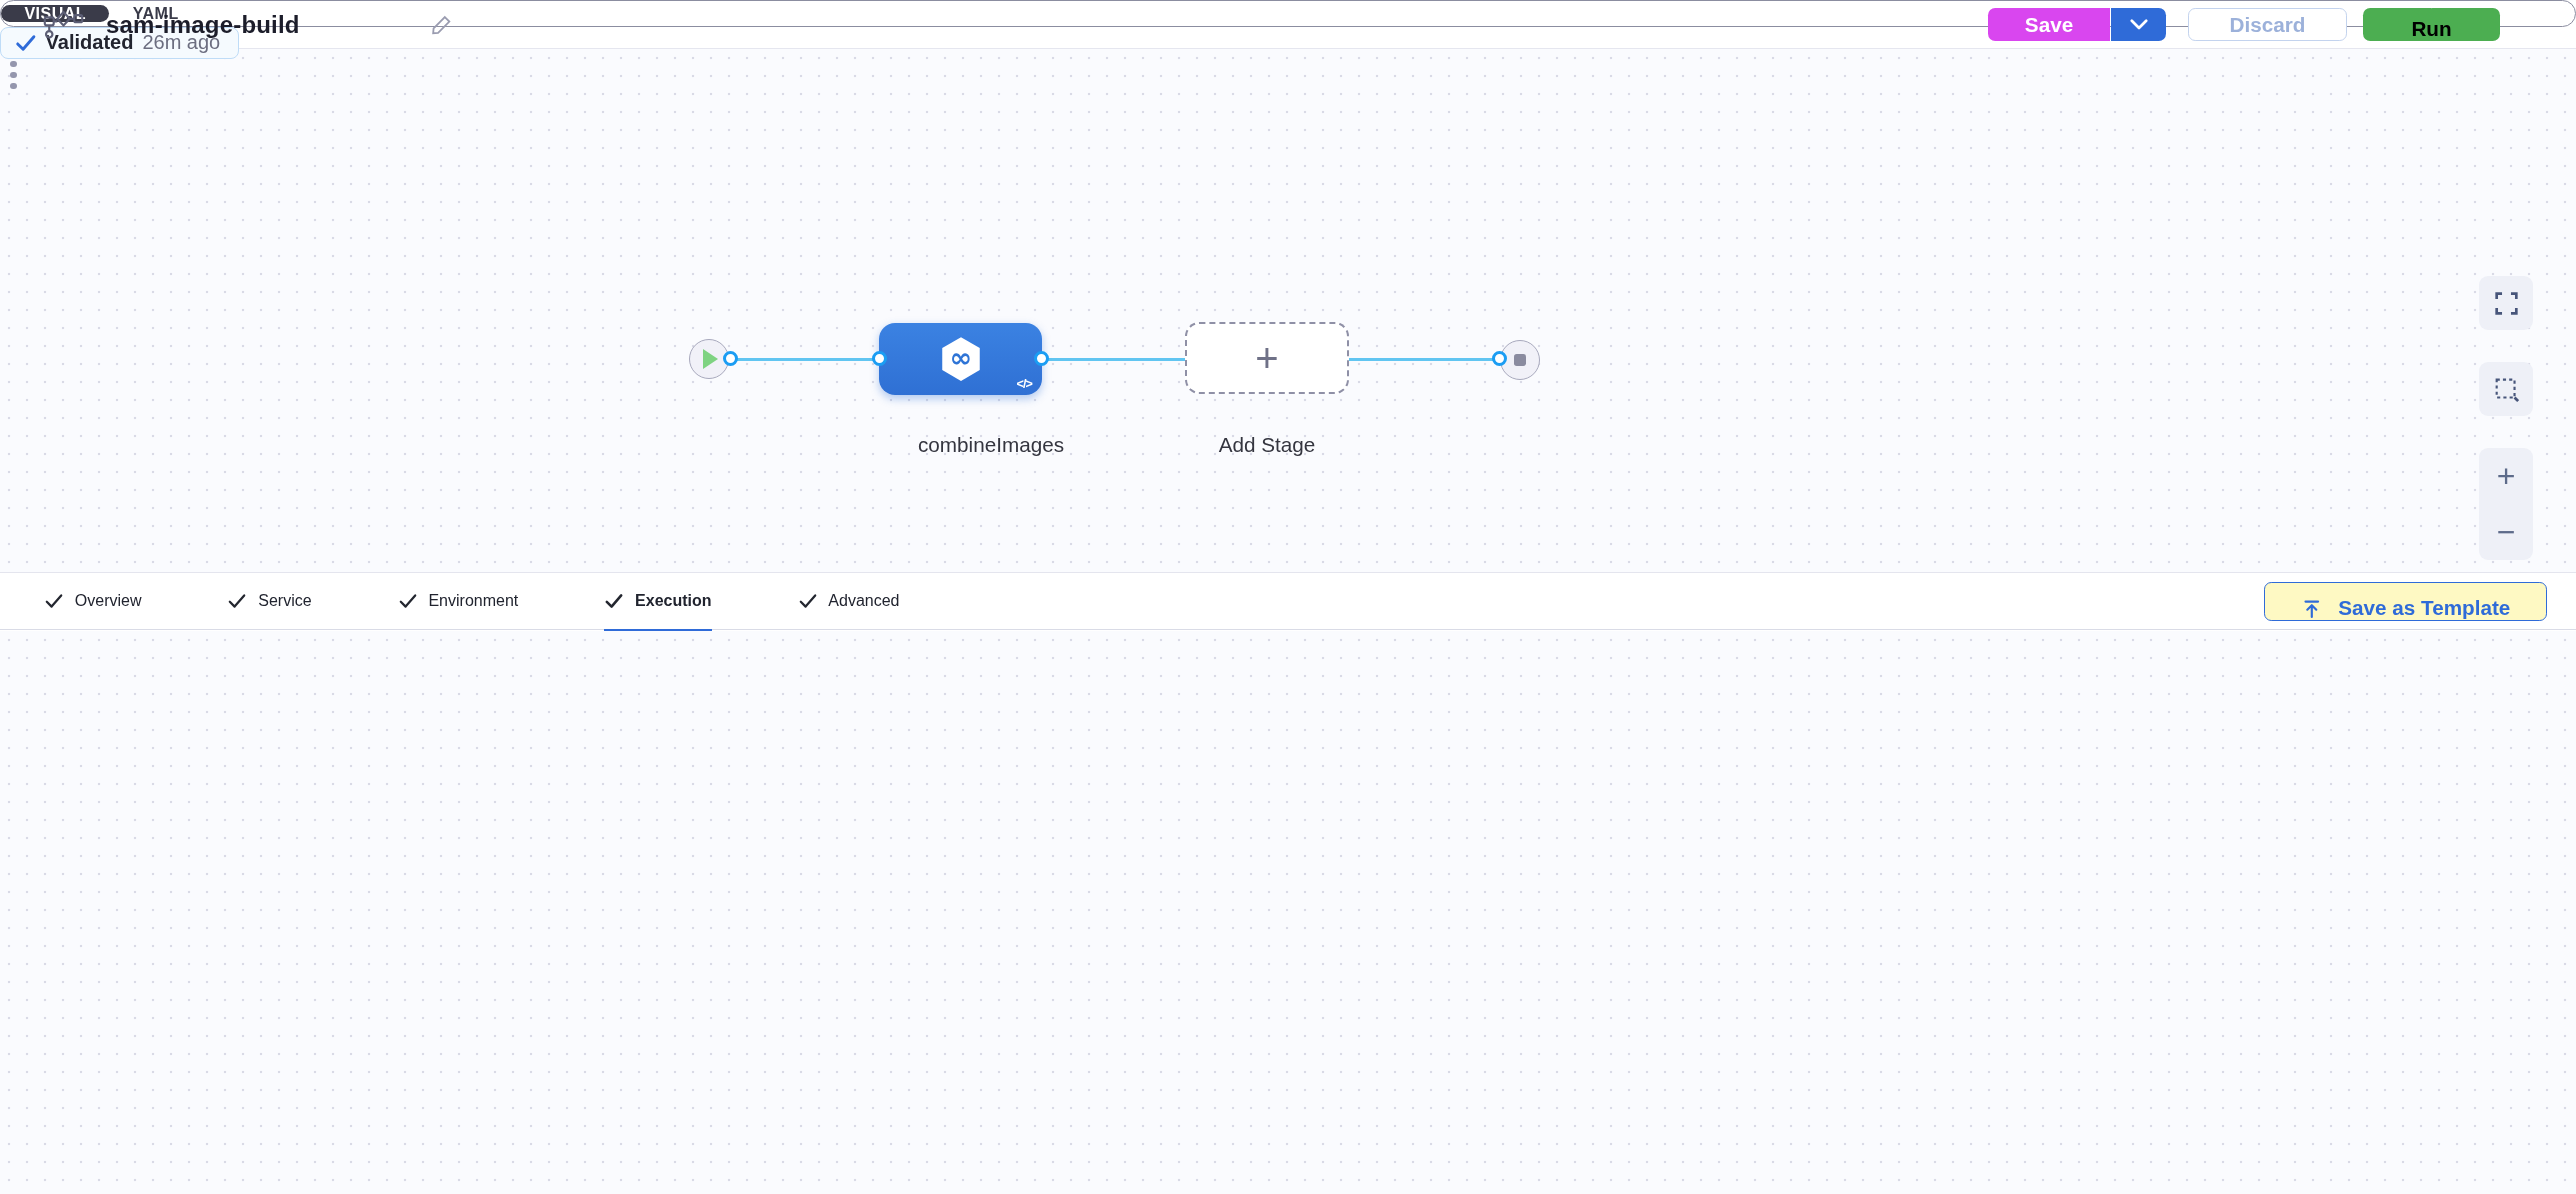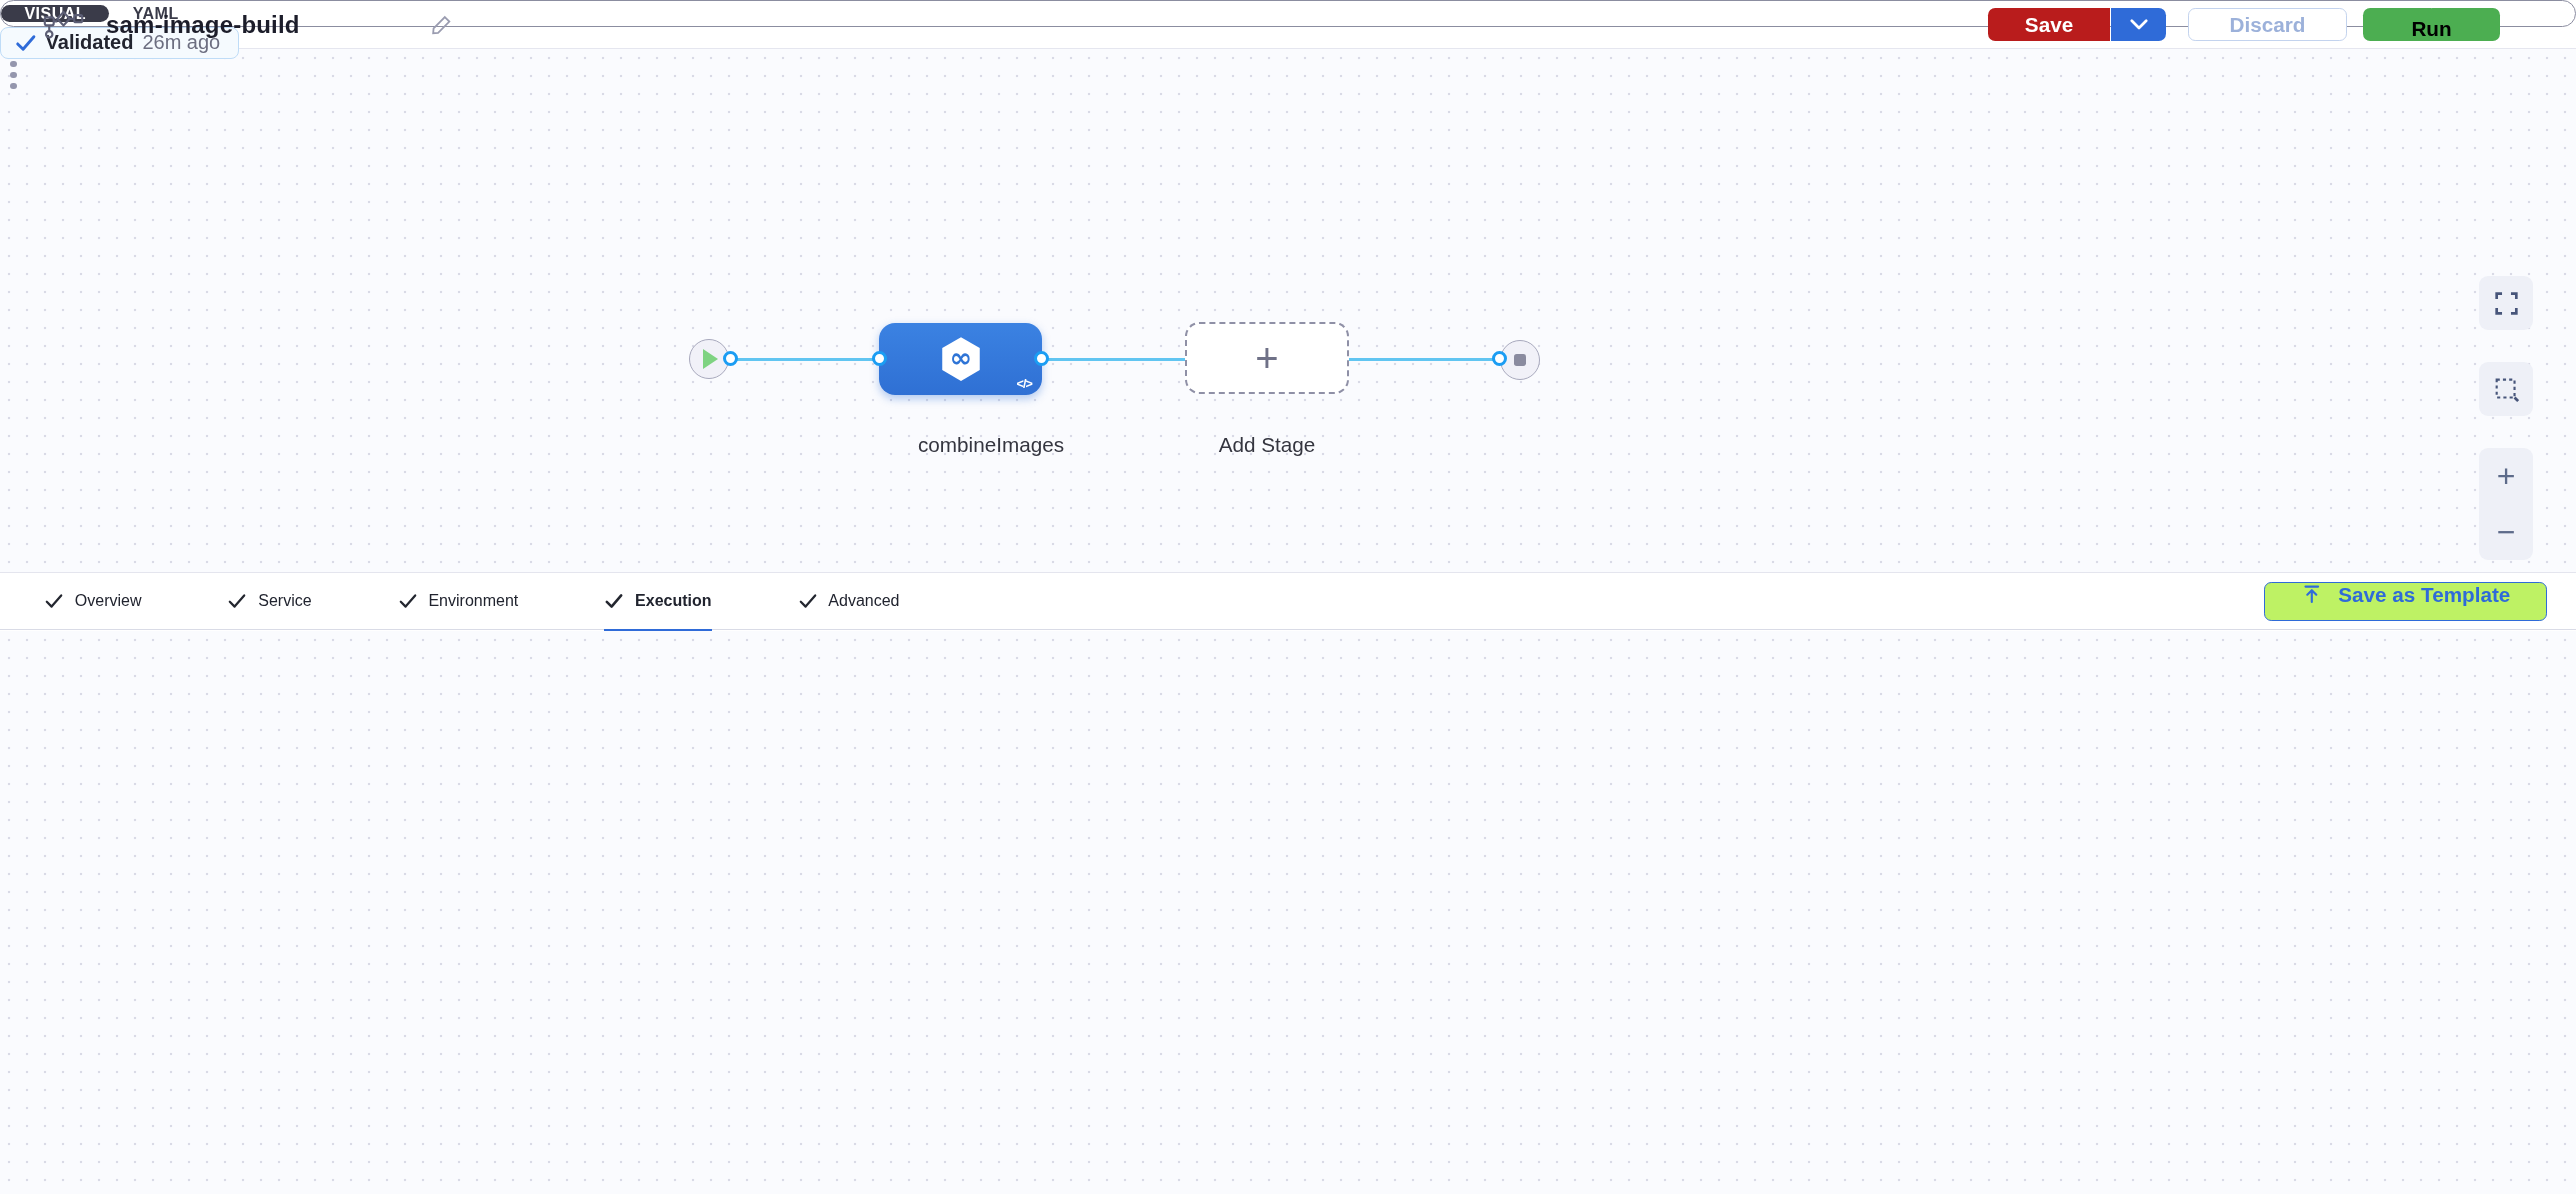--- a/index.html
+++ b/index.html
@@ -20,21 +20,21 @@
   .seg.active { background:#3a3b49; color:#fff; }
   .seg.inactive { color:#3a3b49; }
   
   #validated { left:1720px; top:9px; height:31.5px; width:239px; display:flex; align-items:center;
     gap:9px; border:1.8px solid #bfdcf7; background:#f5fafe; border-radius:8px; padding:0 14px; }
   #validated .vlabel { font-size:20px; font-weight:bold; color:#22242f; }
   #validated .vtime { font-size:20px; color:#6c6e80; }
   
   .hbtn { position:absolute; top:8px; height:33px; display:flex; align-items:center;
     justify-content:center; font-size:20.7px; font-weight:bold; border-radius:7.2px; cursor:pointer; }
-  #save-main { left:1988px; width:122px; background:#b91c1c; color:#fff; border-radius:7.2px 0 0 7.2px; }
+  #save-main { left:1988px; width:122px; background:#d946ef; color:#fff; border-radius:7.2px 0 0 7.2px; }
   #save-chev { left:2111px; width:55px; background:#2f6bd8; border-radius:0 7.2px 7.2px 0; }
   #discard { left:2188px; width:159px; background:#fff; border:1.8px solid #c3d3ee; color:#9cb1da; }
   #run { left:2363px; width:137px; background:#4cae51; color:#000000; gap:8px;flex-direction:column; }
   #kebab { left:2524px; top:8px; width:27px; height:33px; display:flex; flex-direction:column;
     align-items:center; justify-content:center; gap:4.5px; cursor:pointer; }
   #kebab i { width:6.3px; height:6.3px; border-radius:50%; background:#9496ad; }
   
   .canvas { position:absolute; left:0; width:2576px; background-color:#fafbfe;
     background-image:radial-gradient(circle,#d9dae6 1.3px,transparent 1.6px);
     background-size:18px 18px; }
@@ -65,21 +65,21 @@
   .zoom-glyph { font-size:32px; color:#5d6b8a; cursor:pointer; line-height:1; }
   
   #tabbar { position:absolute; left:0; top:572px; width:2576px; height:58px; background:#fff;
     border-top:0.9px solid #e4e5ee; border-bottom:0.9px solid #d9dbe6; z-index:20; }
   #tabs { position:absolute; left:44px; top:0; height:58px; display:flex; gap:86px; }
   .tab { display:flex; align-items:center; gap:10.8px; font-size:16px; color:#21242f; cursor:pointer;
     height:58px; border-bottom:2.7px solid transparent; }
   .tab.active { font-weight:bold; border-bottom:2.7px solid #2f6bd8; }
   #save-template { position:absolute; left:2264px; top:9px; width:283px; height:39px;
     border:1.8px solid #2f6bd8; border-radius:7.2px; color:#2f6bd8; font-size:20.7px; font-weight:bold;
-    display:flex; align-items:flex-start; justify-content:center; gap:16px; cursor:pointer; background:#bef264; }
+    display:flex; align-items:flex-end; justify-content:center; gap:16px; cursor:pointer; background:#fef9c3; }
 </style>
 </head>
 <body>
 
 <div id="header">
   <div class="hrow" id="pipeline-ico">
     <svg width="41" height="31" viewBox="0 0 46 34" fill="none" stroke="#5c5e75" stroke-width="2.4">
       <rect x="2" y="9" width="10" height="9" rx="2"></rect>
       <path d="M23 3 L30 10.5 L23 18 L16 10.5 Z"></path>
       <rect x="35" y="6.5" width="9" height="8" rx="2"></rect>

